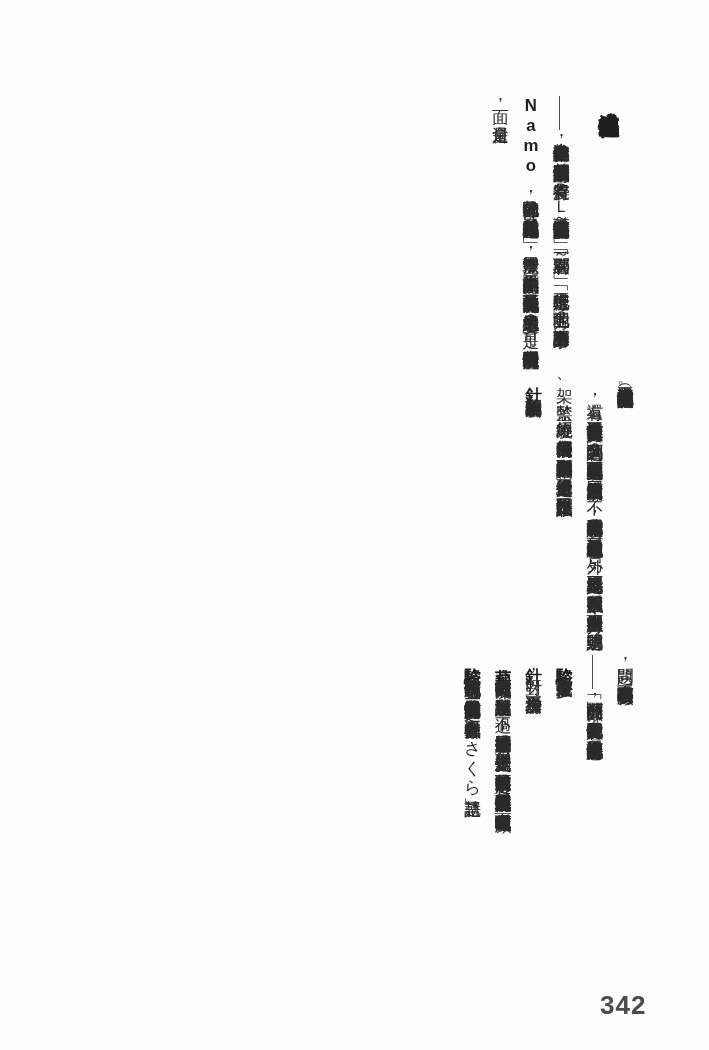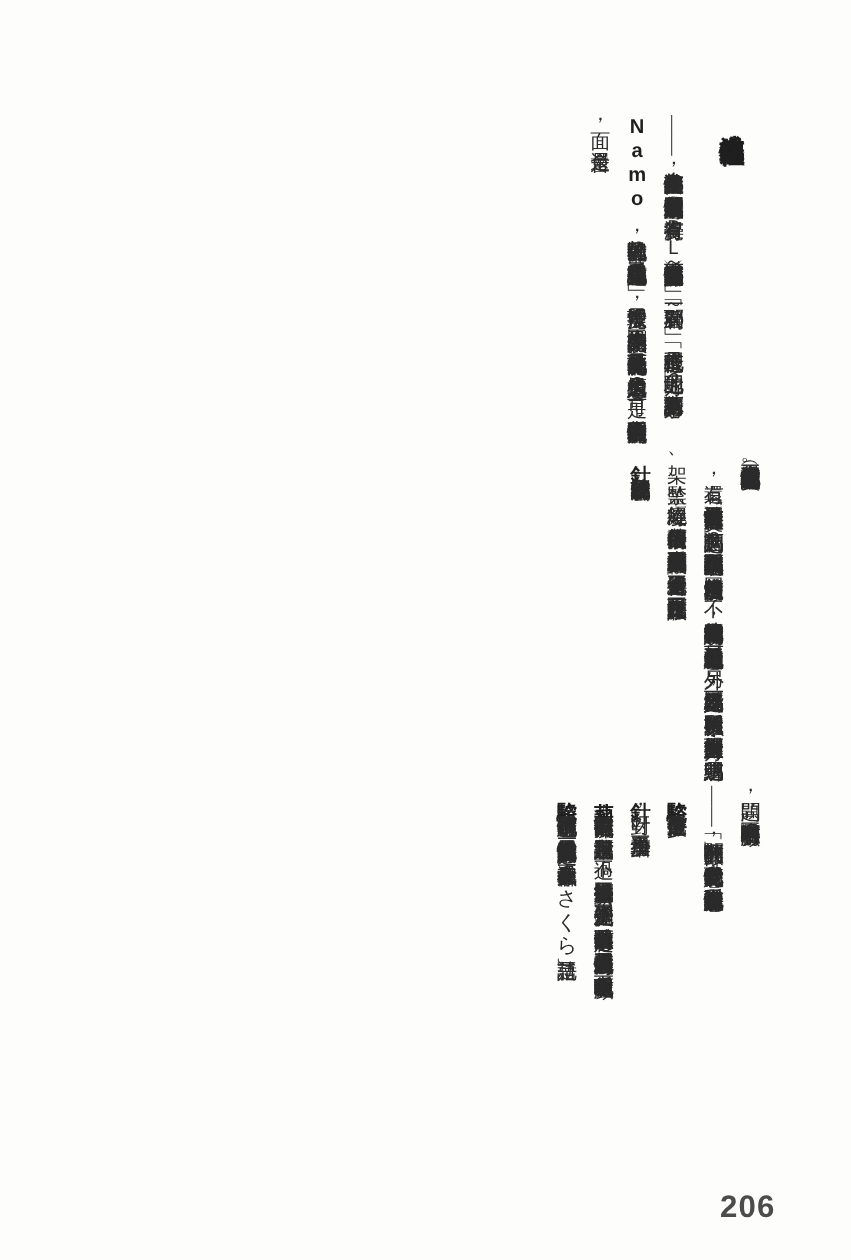--- a/index.html
+++ b/index.html
@@ -57,15 +57,15 @@
 
   <section class="vblock" id="block-2">
       <p class="para"><span>問題，不過只有「啊嘿顏勝利手勢」不行。</span></p>
       <p class="para"><span>——關於「啊嘿顏」的部分，我很聽聽看女性的意見呢！這種表現在男性讀者中也是非常好惡分明。</span></p>
       <p class="para"><b class="spk">駱駝</b><span>不過最近好像比較少了？</span></p>
       <p class="para"><b class="spk">針</b><span>對呀，至少沒有再增加了。</span></p>
       <p class="para"><b class="spk">莉菜</b><span>以前有陣子很流行的時候，我超討厭那類漫畫。不過，等風潮過去後再重新回去看，卻不知不覺就迷上了（笑）。雖然得依具體的故事內容而定，但是想看那種賣蠢系的色情漫畫時，反而會很希望出現啊嘿顏呢。</span></p>
       <p class="para"><b class="spk">駱駝</b><span>但那種表情本身一點也不色吧？我覺得男性向成人漫畫的色情和搞笑常常只有一線之隔，不過我個人非常喜歡「みさくら語」就是</span></p>
     </section>
 
-  <div class="pagenum">206</div>
+  <div class="pagenum">342</div>
 
 </div>
 
 </body></html>

